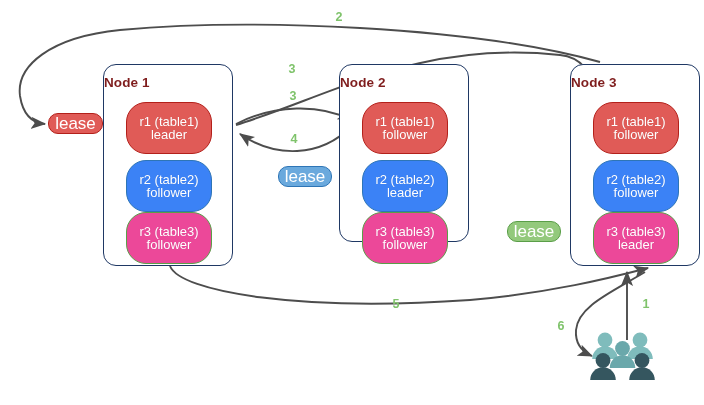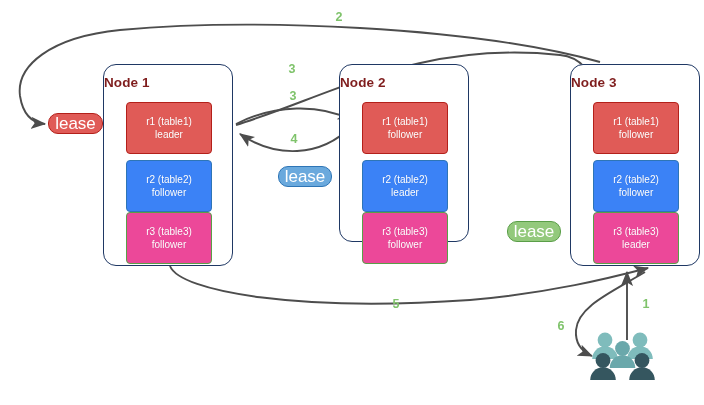--- a/index.html
+++ b/index.html
@@ -29,28 +29,28 @@
     font-weight:bold;
     color:#7f1d1d;
     letter-spacing:.1px;
   }
   
   .replica{
     position:absolute;
     left:22px;
     width:86px;
     height:52px;
-    border-radius:4px;
+    border-radius:20px;
     box-sizing:border-box;
     display:flex;
     flex-direction:column;
     align-items:center;
     justify-content:center;
     color:#ffffff;
-    font-size:10px;
+    font-size:13px;
     line-height:13.4px;
     text-align:center;
     text-shadow:0 0 1px rgba(0,0,0,.12);
   }
   .replica span{display:block;}
   .r-red{background:#e05b57;border:1.6px solid #b3201a;}
   .r-blue{background:#3b82f6;border:1.6px solid #2e75b6;}
   .r-green{background:#ec4899;border:1.6px solid #5a9e48;}
 
   

